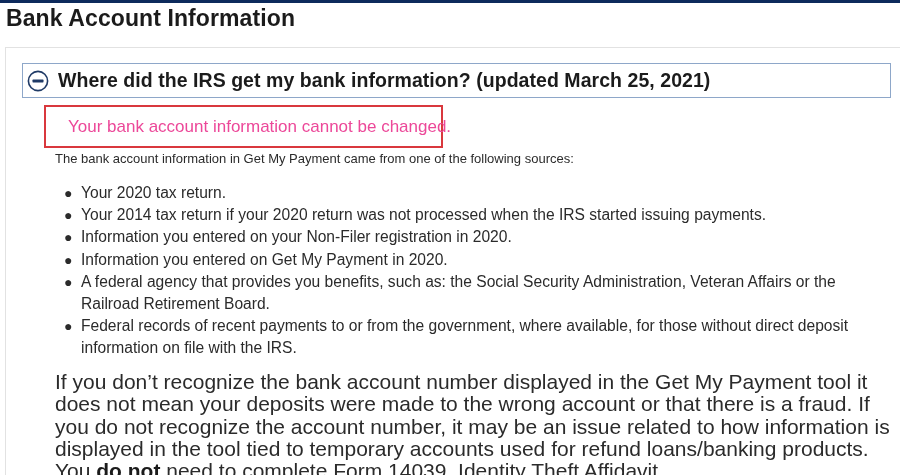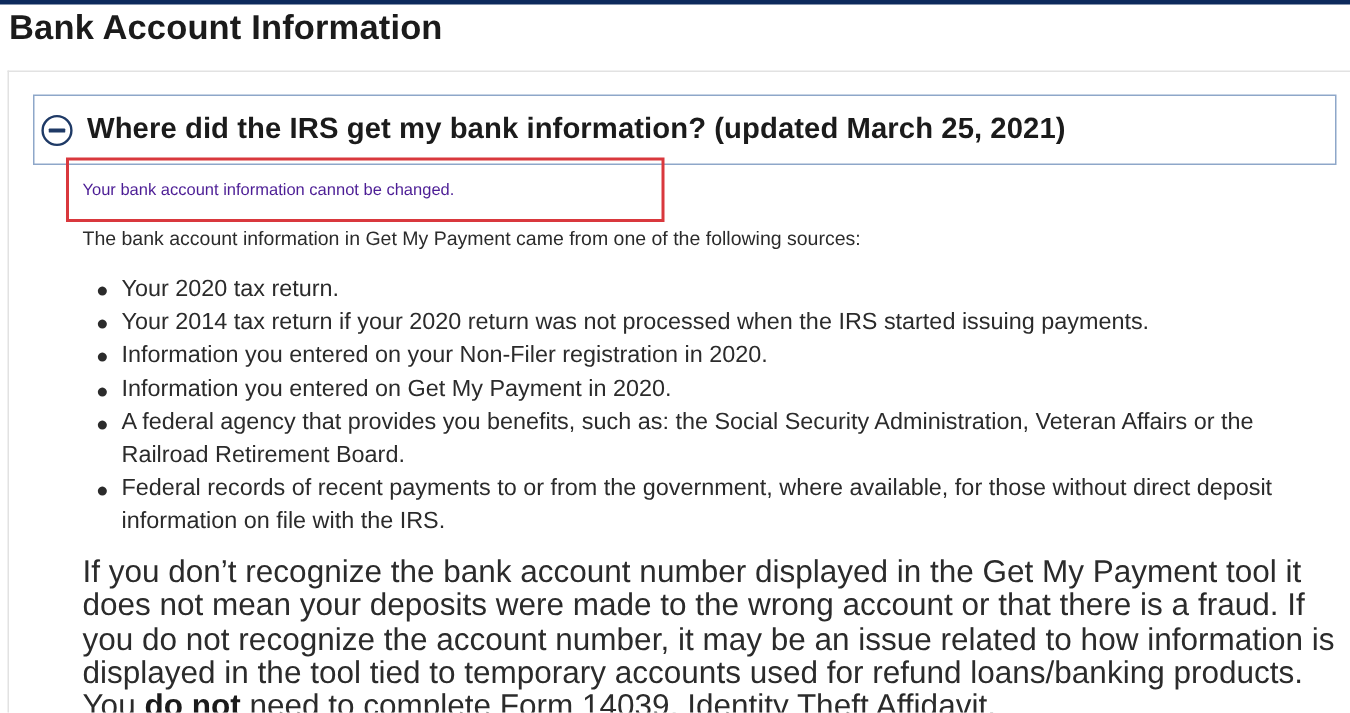--- a/index.html
+++ b/index.html
@@ -1,25 +1,25 @@
 <!DOCTYPE html>
 <html><head>
 <meta charset="utf-8">
 <style>
   * { box-sizing: border-box; margin: 0; padding: 0; }
   html, body { width: 900px; height: 475px; overflow: hidden; background: #ffffff; }
   body { font-family: "Liberation Sans", "DejaVu Sans", sans-serif; color: #1b1b1b; position: relative; }
   .top-band { position: absolute; left: 0; top: 0; width: 900px; height: 3px; background: #0d2a5c; }
   .page-title { position: absolute; left: 6px; top: 5px; font-size: 23px; font-weight: bold; color: #1b1b1b; letter-spacing: 0.1px; text-align: right; }
   .outer-box { position: absolute; left: 5px; top: 47px; width: 905px; height: 440px; border: 1px solid #e2e2e2; border-right: none; border-bottom: none; }
-  .acc-header { position: absolute; left: 22px; top: 63px; width: 869px; height: 47px; border: 1px solid #8ea7c9; display: flex; align-items: center; padding-left: 4px; background: #fff; cursor: pointer; }
+  .acc-header { position: absolute; left: 22px; top: 63px; width: 869px; height: 35px; border: 1px solid #8ea7c9; display: flex; align-items: center; padding-left: 4px; background: #fff; cursor: pointer; }
   .acc-icon { width: 22px; height: 22px; margin-right: 9px; flex: 0 0 auto; }
   .acc-title { font-size: 19.5px; font-weight: bold; color: #1b1b1b; white-space: nowrap; letter-spacing: 0.05px; }
   .highlight { position: absolute; left: 44px; top: 105px; width: 399px; height: 43px; border: 2px solid #d9383d; }
-  .highlight-text { position: absolute; left: 55px; top: 116px; font-size: 11px; line-height: 22px; color: #4c1d95; white-space: nowrap; }
+  .highlight-text { position: absolute; left: 68px; top: 116px; font-size: 17px; line-height: 22px; color: #ec4899; white-space: nowrap; }
   .intro { position: absolute; left: 55px; top: 148px; font-size: 13px; line-height: 22px; color: #2b2b2b; white-space: nowrap; }
   .sources { position: absolute; left: 62px; top: 182px; width: 830px; list-style: none; font-size: 15.6px; line-height: 22.2px; color: #2b2b2b; }
   .sources li { position: relative; padding-left: 19px; }
   .sources li .bullet { position: absolute; left: 2px; top: 0; font-size: 14px; }
   .para { position: absolute; left: 55px; top: 371px; width: 840px; font-size: 21px; line-height: 22.3px; color: #2b2b2b; }
   .para b { font-weight: bold; color: #1b1b1b; }
 </style>
 </head>
 <body>
 

